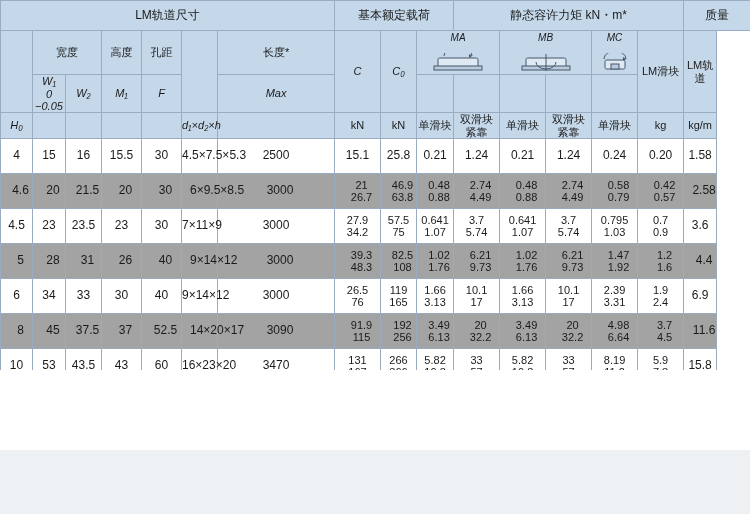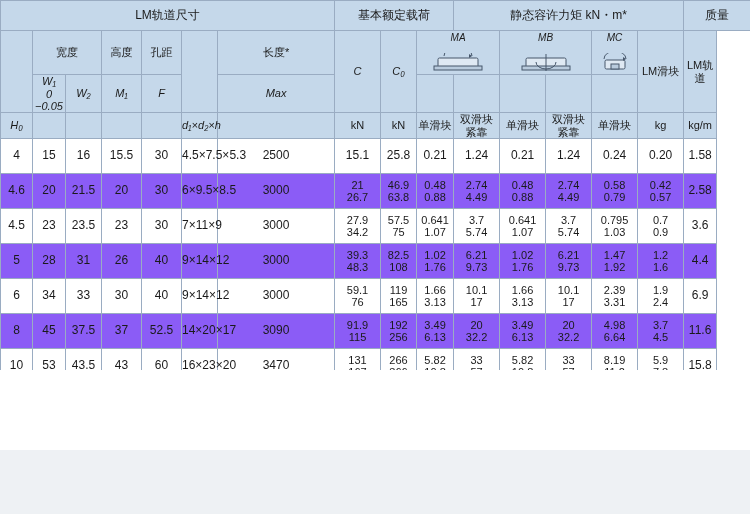--- a/index.html
+++ b/index.html
@@ -62,21 +62,22 @@
   .sym {
     font-style: italic;
     font-size: 11px;
   }
   
   tbody td {
     font-size: 12px;
     height: 34px;
   }
   tbody tr.alt td {
-    background: #8b5cf6;
+    background: #a3a3a3;
+    padding-left: 8px;
   }
   tbody tr.norm td {
     background: #ffffff;
   }
   td.twoline {
     font-size: 11px;
     line-height: 1.25;
   }
   td.twoline div {
     white-space: nowrap;
@@ -371,21 +372,21 @@
           </tr>
           <tr class="norm">
             <td>6</td>
             <td>34</td>
             <td>33</td>
             <td>30</td>
             <td>40</td>
             <td>9×14×12</td>
             <td>3000</td>
             <td class="twoline">
-              <div>59.1</div>
+              <div>26.5</div>
               <div>76</div>
             </td>
             <td class="twoline">
               <div>119</div>
               <div>165</div>
             </td>
             <td class="twoline">
               <div>1.66</div>
               <div>3.13</div>
             </td>

